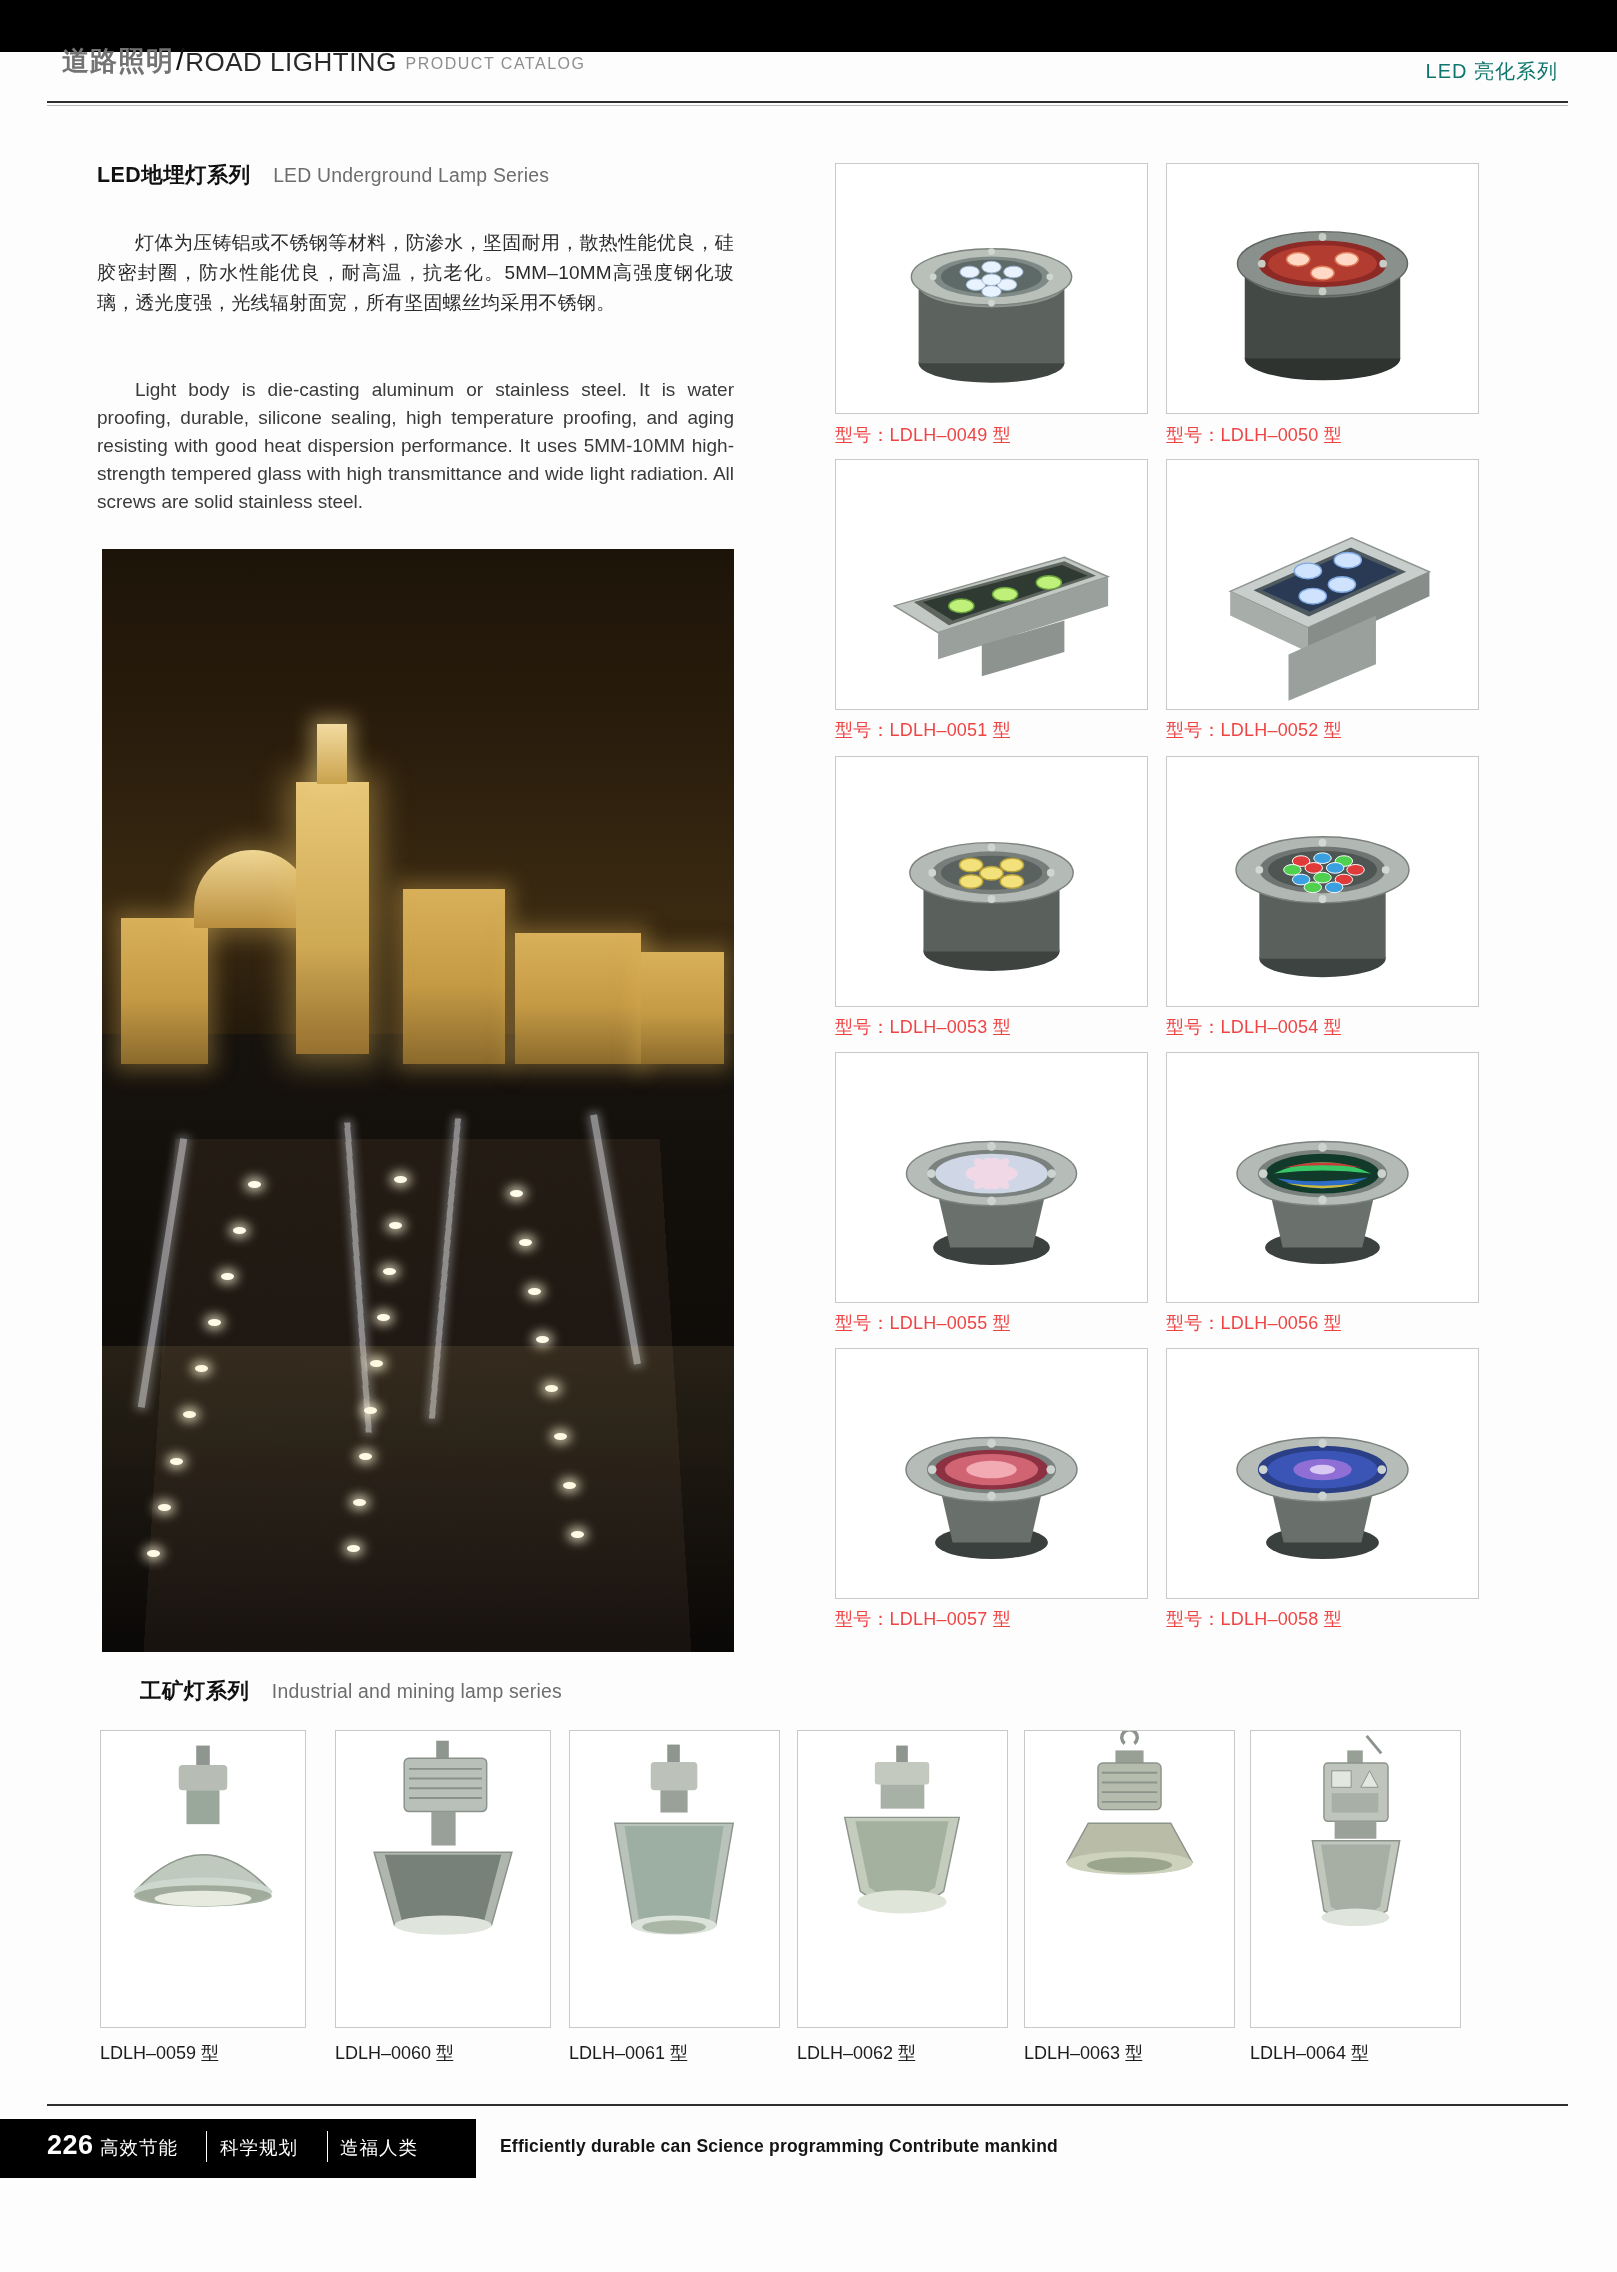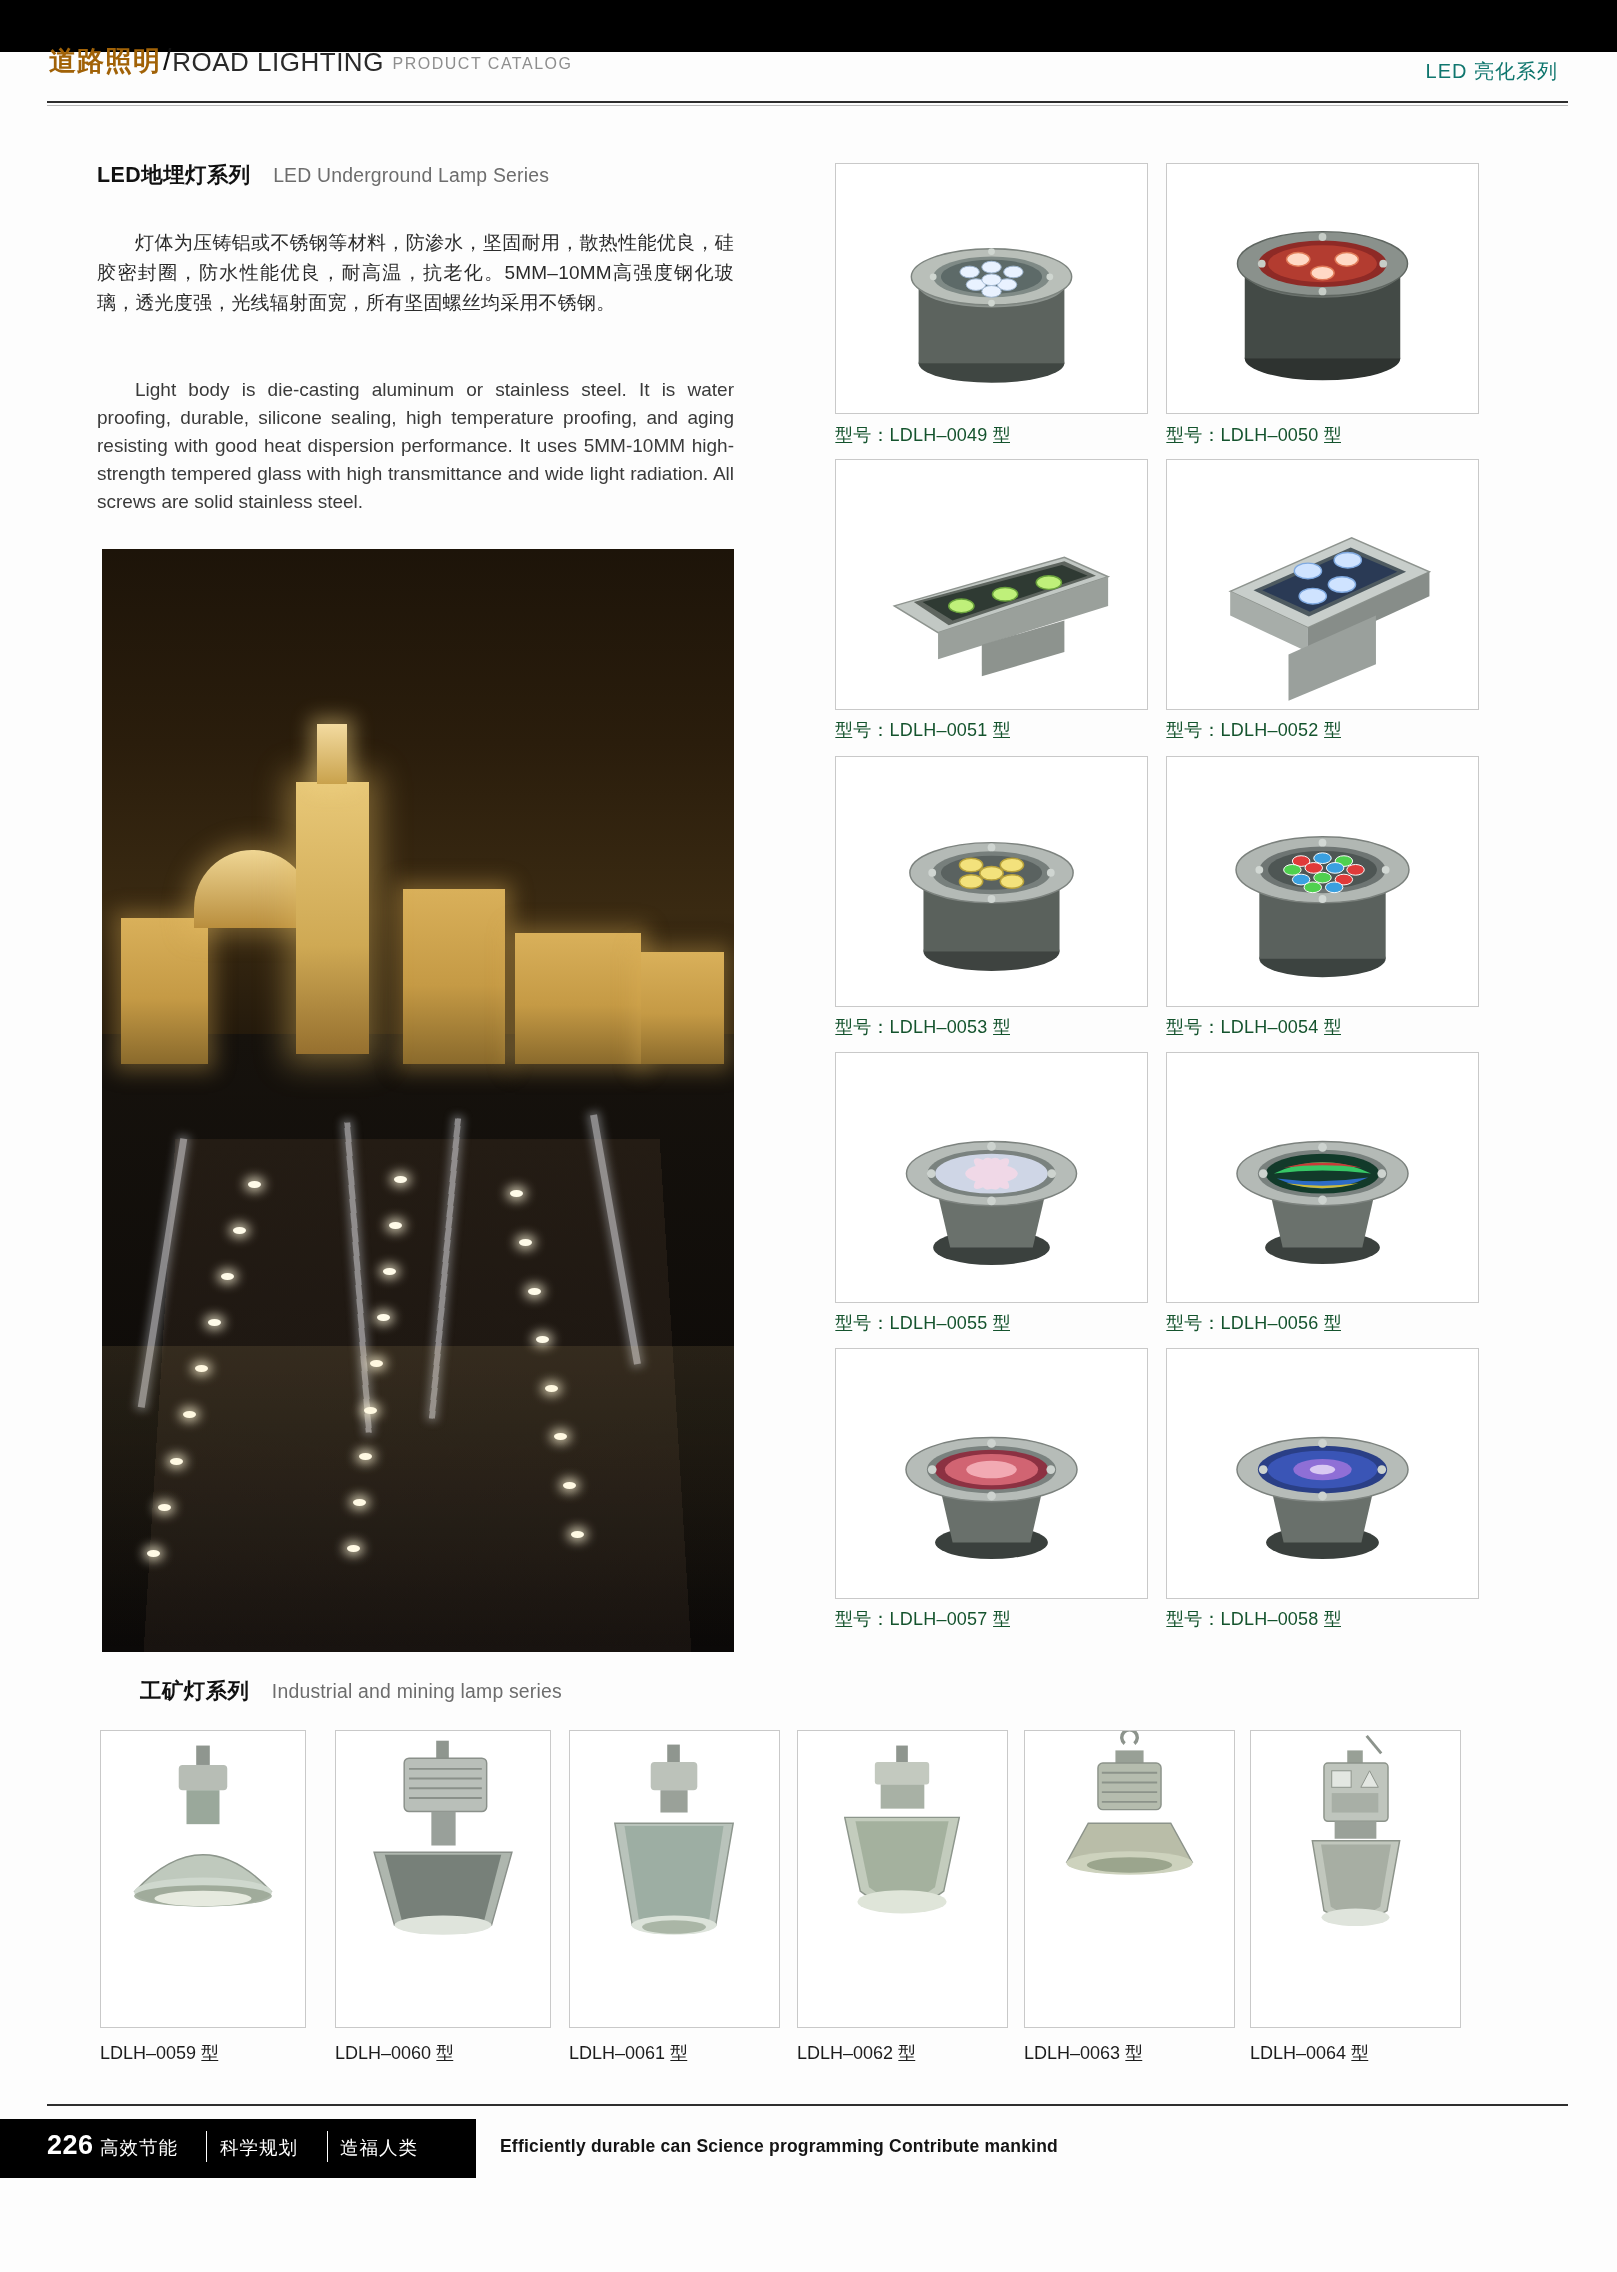--- a/index.html
+++ b/index.html
@@ -39,22 +39,23 @@
     position: absolute;
     left: 49px;
     top: 45px;
     display: flex;
     align-items: flex-end;
   }
   .hdr-cn {
     font-size: 27px;
     font-weight: bold;
     letter-spacing: 1px;
-    color: #a16207;
+    color: #737373;
     line-height: 1;
+    margin-left: 13px;
   }
   .hdr-slash {
     font-size: 30px;
     color: #111;
     line-height: 1;
     margin: 0 1px 0 1.9px;
     font-weight: 300;
   }
   .hdr-en {
     font-size: 26px;
@@ -203,21 +204,21 @@
   
   .prod-card {
     position: absolute;
     border: 1px solid #c9c9c9;
     background: #ffffff;
     overflow: hidden;
   }
   .prod-label {
     position: absolute;
     font-size: 18px;
-    color: #14532d;
+    color: #ef4444;
     letter-spacing: 0.2px;
     white-space: nowrap;
   }
 
   
   .ind-card {
     position: absolute;
     border: 1px solid #c9c9c9;
     background: #fff;
     overflow: hidden;

